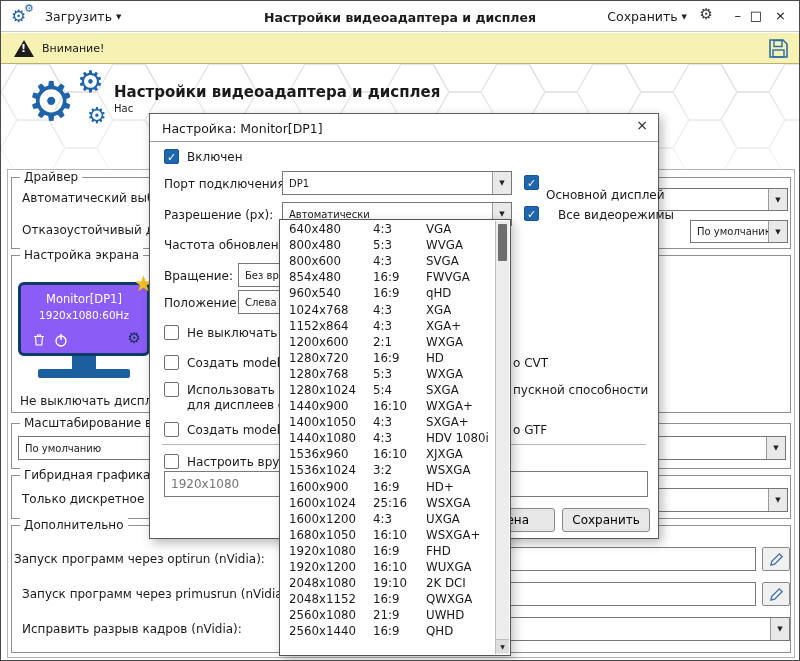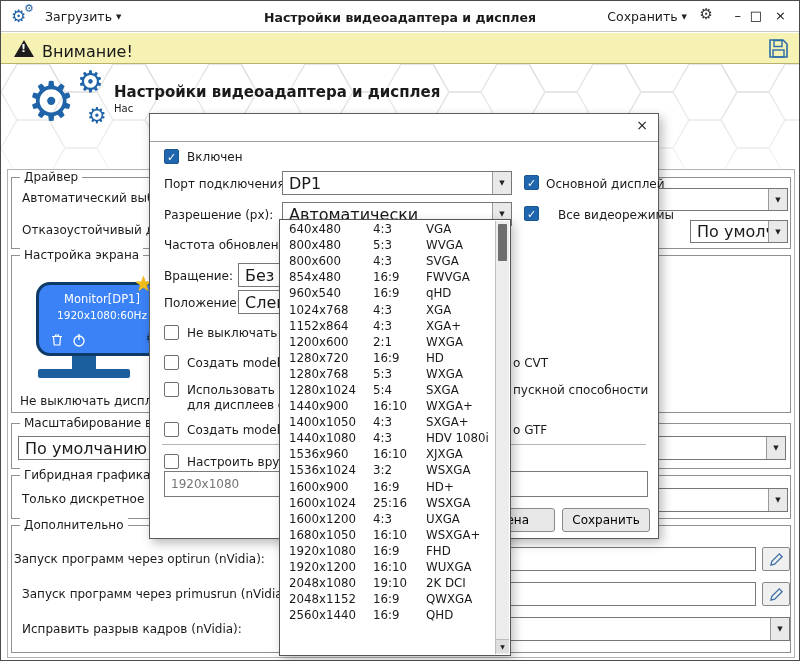--- a/index.html
+++ b/index.html
@@ -17,21 +17,21 @@
   .save-btn{position:absolute;right:112px;top:8px;font-size:12.5px;white-space:nowrap}
   .tb-gear{position:absolute;right:86px;top:6px;font-size:15px;color:#333;line-height:1}
   .win-btn{position:absolute;top:8px;font-size:13px;line-height:1;color:#111}
   .win-min{right:58px}.win-max{right:37px}.win-close{right:13px}
   .caret{font-size:7px;vertical-align:2px;color:#222}
 
   
   .warnbar{position:absolute;left:0;top:32px;width:100%;height:31px;background:#f5f2b3;border-bottom:1px solid #b9b26b}
   .warn-tri{position:absolute;left:13px;top:7px;width:0;height:0;border-left:10px solid transparent;border-right:10px solid transparent;border-bottom:17px solid #1d1d1d}
   .warn-mark{position:absolute;left:20px;top:9px;color:#fff;font-size:11px;font-weight:bold}
-  .warn-text{position:absolute;left:41px;top:9px;font-size:16px}
+  .warn-text{position:absolute;left:41px;top:9px;font-size:11px}
   .floppy{position:absolute;right:9px;top:4px}
 
   
   .hexbg{position:absolute;left:0;top:63px;pointer-events:none;
     -webkit-mask-image:linear-gradient(to bottom,rgba(0,0,0,.9) 0%,rgba(0,0,0,.5) 55%,transparent 100%);
     mask-image:linear-gradient(to bottom,rgba(0,0,0,.9) 0%,rgba(0,0,0,.5) 55%,transparent 100%)}
   .logo{position:absolute;left:24px;top:66px;width:86px;height:80px;color:#1f64a8}
   .logo .lg1{position:absolute;left:2px;top:8px;font-size:54px;line-height:1}
   .logo .lg2{position:absolute;left:52px;top:0;font-size:30px;line-height:1}
   .logo .lg3{position:absolute;left:62px;top:38px;font-size:22px;line-height:1}
@@ -47,31 +47,31 @@
   .lbl{position:absolute;font-size:12px;white-space:nowrap}
 
   .g-driver{left:10px;top:176px;width:780px;height:72px}
   .g-screen{left:10px;top:254px;width:780px;height:158px}
   .g-scaling{left:10px;top:422px;width:780px;height:46px}
   .g-hybrid{left:10px;top:474px;width:780px;height:44px}
   .g-adv{left:10px;top:524px;width:780px;height:128px}
 
   
   .combo{position:absolute;border:1px solid #767676;background:#fff;display:flex;align-items:center}
-  .combo .val{flex:1;padding:0 6px;font-size:16px;white-space:nowrap;overflow:hidden}
+  .combo .val{flex:1;padding:0 6px;font-size:10px;white-space:nowrap;overflow:hidden}
   .combo .arrow{width:19px;align-self:stretch;border-left:1px solid #9a9a9a;background:#e9e9e9;display:flex;align-items:center;justify-content:center;font-size:7px;color:#222}
   .field{position:absolute;border:1px solid #7a7a7a;background:#fff;font-family:inherit;font-size:12px;padding:0 6px}
   .editbtn{position:absolute;border:1px solid #8a8a8a;background:#f0f0f0;display:flex;align-items:center;justify-content:center;border-radius:2px}
   .btn{position:absolute;border:1px solid #8a8a8a;background:#e8e8e8;border-radius:3px;font-size:12px;text-align:center;font-family:inherit}
   .cb{position:absolute;width:15px;height:15px;border:1px solid #6e6e6e;background:#fff;border-radius:2px}
   .cb.checked{background:#2066ae;border-color:#1b578f}
   .cb .check{position:absolute;left:2px;top:0;color:#fff;font-size:11px;line-height:15px}
 
   
-  .monitor{position:absolute;left:24px;top:26px;width:132px;height:74px;background:#3b82f6;border:3px solid #0d3b66;border-radius:14px}
+  .monitor{position:absolute;left:6px;top:26px;width:132px;height:74px;background:#8b5cf6;border:3px solid #0d3b66;border-radius:6px}
   .mon-name{position:absolute;left:0;right:0;top:7px;text-align:center;color:#fff;font-size:11.5px;white-space:nowrap}
   .mon-mode{position:absolute;left:0;right:0;top:24px;text-align:center;color:#fff;font-size:10.5px;white-space:nowrap}
   .mon-icons{position:absolute;left:8px;right:6px;bottom:4px;height:18px}
   .mon-gear{position:absolute;right:0;top:0;font-size:15px;color:#0d3050;line-height:1}
   .mon-neck{position:absolute;left:60px;top:100px;width:24px;height:14px;background:#1c5f9f}
   .mon-base{position:absolute;left:26px;top:113px;width:92px;height:9px;background:#1c5f9f;border-radius:2px}
   .mon-star{position:absolute;left:122px;top:16px;font-size:21px;color:#f3c01c;text-shadow:0 0 1px #d89a00;z-index:2}
 
   
   .dialog{position:absolute;left:148px;top:112px;width:510px;height:426px;background:#fff;border:1px solid #5c5c5c;z-index:50;box-shadow:3px 4px 10px rgba(0,0,0,.28)}
@@ -216,37 +216,38 @@
         </svg>
     </span>
     <span class="lbl" style="left:10px;top:96px">Исправить разрыв кадров (nVidia):</span>
     <div class="combo" style="left:288px;top:91px;width:490px;height:24px">
       <span class="val"></span>
       <span class="arrow">▼</span>
     </div>
   </div>
 
   <div class="dialog">
+    <span class="dlg-title">Настройка: Monitor[DP1]</span>
     <span class="dlg-close">×</span>
     <div class="dlg-sep"></div>
 
     <span class="cb checked" style="left:14px;top:35px">
         <span class="check">✓</span>
       </span>
     <span class="lbl" style="left:37px;top:36px">Включен</span>
 
     <span class="lbl" style="left:14px;top:63px">Порт подключения:</span>
     <div class="combo" style="left:132px;top:57px;width:230px;height:24px">
       <span class="val">DP1</span>
       <span class="arrow">▼</span>
     </div>
     <span class="cb checked" style="left:374px;top:61px">
         <span class="check">✓</span>
       </span>
-    <span class="lbl" style="left:396px;top:63px">Основной дисплей</span>
+    <span class="lbl" style="left:396px;top:74px">Основной дисплей</span>
 
     <span class="lbl" style="left:14px;top:94px">Разрешение (px):</span>
     <div class="combo" style="left:132px;top:88px;width:230px;height:24px">
       <span class="val">Автоматически</span>
       <span class="arrow">▼</span>
     </div>
     <span class="cb checked" style="left:374px;top:92px">
         <span class="check">✓</span>
       </span>
     <span class="lbl" style="left:408px;top:94px">Все видеорежимы</span>
@@ -406,20 +407,25 @@
           <span class="c0">2048x1080</span>
           <span class="c1">19:10</span>
           <span class="c2">2K DCI</span>
         </div>
         <div class="res-row">
           <span class="c0">2048x1152</span>
           <span class="c1">16:9</span>
           <span class="c2">QWXGA</span>
         </div>
         <div class="res-row">
+          <span class="c0">2560x1080</span>
+          <span class="c1">21:9</span>
+          <span class="c2">UWHD</span>
+        </div>
+        <div class="res-row">
           <span class="c0">2560x1440</span>
           <span class="c1">16:9</span>
           <span class="c2">QHD</span>
         </div>
       </div>
     <div class="sb">
       <div class="sb-thumb"></div>
       <div class="sb-down">▼</div>
     </div>
   </div>

